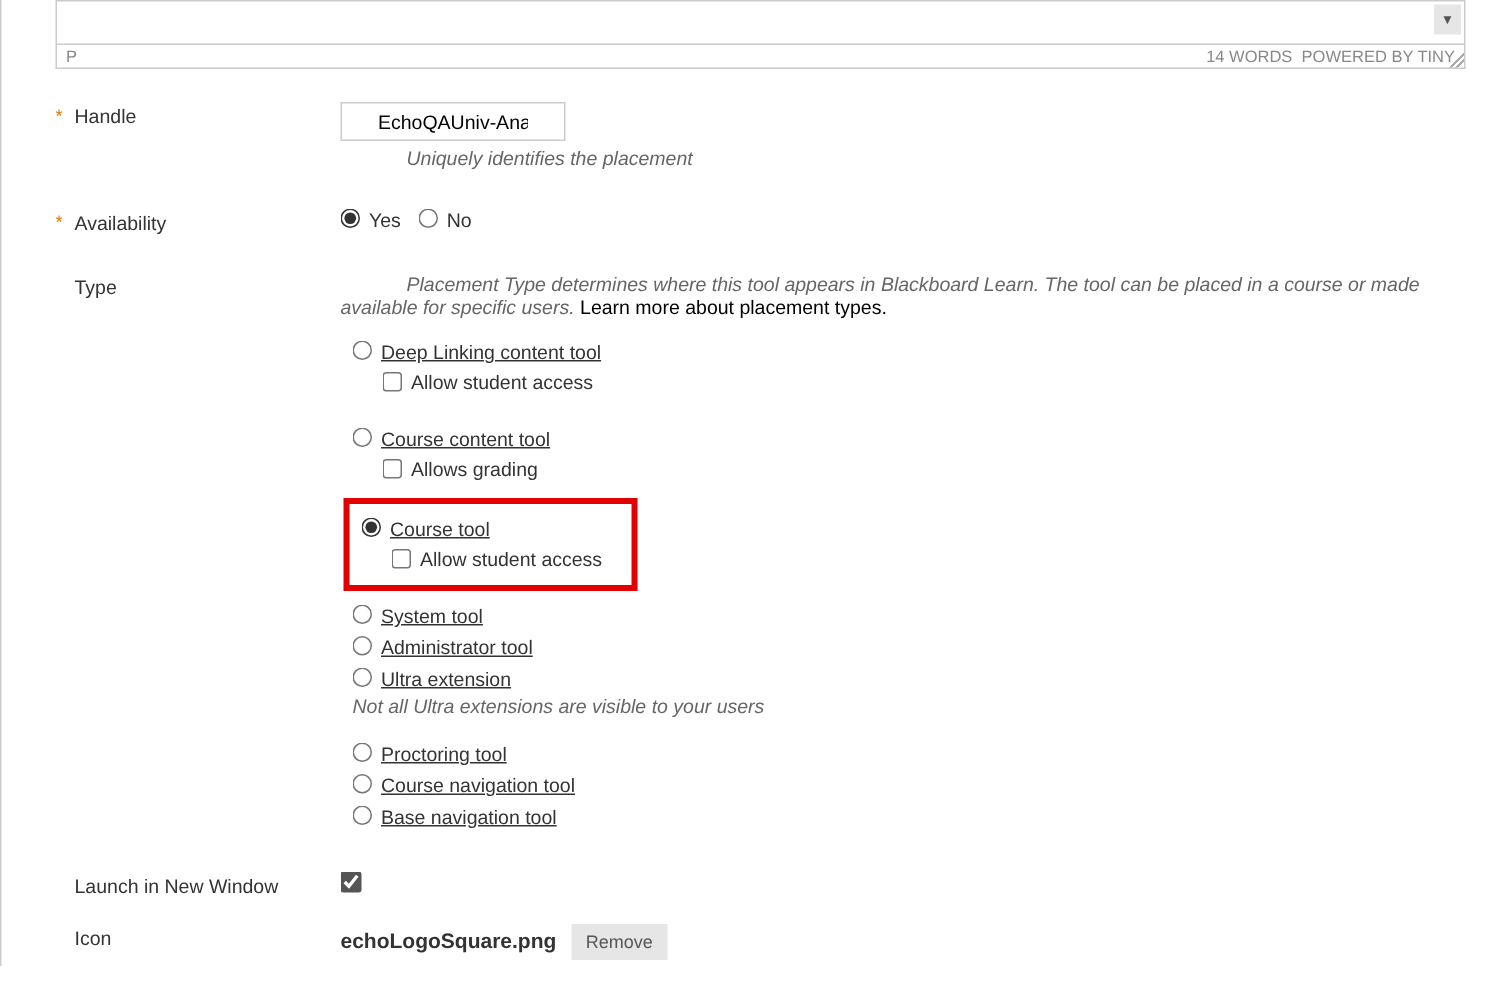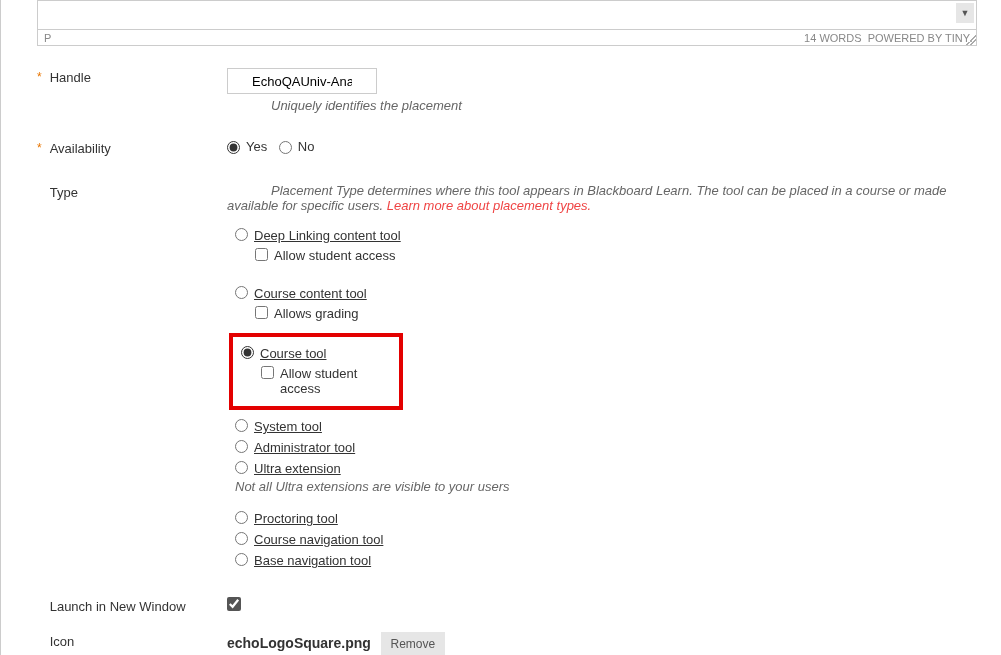--- a/index.html
+++ b/index.html
@@ -101,59 +101,59 @@
       font-style: italic;
       font-size: 13px;
       margin-top: 4px;
       margin-left: 44px;
     }
     .help-text.flat {
       margin-top: 0;
     }
     .radio-inline {
       display: inline-flex;
-      align-items: flex-end;
+      align-items: flex-start;
       margin-right: 8px;
     }
     .radio-inline input[type="radio"],
     .option-row input[type="radio"] {
       margin-right: 6px;
       width: 13px;
       height: 13px;
       accent-color: #333;
     }
     .link-text {
-      color: #ef4444;
-      font-style: italic;
+      color: #000000;
       cursor: pointer;
     }
     .type-options {
       margin-top: 12px;
     }
     .option-row {
       display: flex;
       padding: 3px 0;
       margin-left: 8px;
       text-decoration: underline;
     }
     .sub-option {
       margin-left: 28px;
       display: flex;
+      align-items: center;
       padding: 2px 0 6px 0;
     }
     .sub-option input[type="checkbox"] {
       margin-right: 6px;
       width: 13px;
       height: 13px;
     }
     .highlight-box {
       border: 4px solid #e30000;
       padding: 6px 2px 4px 2px;
       margin: 6px 0 6px 2px;
-      width: 174px;
+      width: 196px;
     }
     .highlight-box .option-row {
       margin-left: 6px;
     }
     .highlight-box .sub-option {
       margin-left: 26px;
     }
     .group-gap {
       height: 14px;
     }

